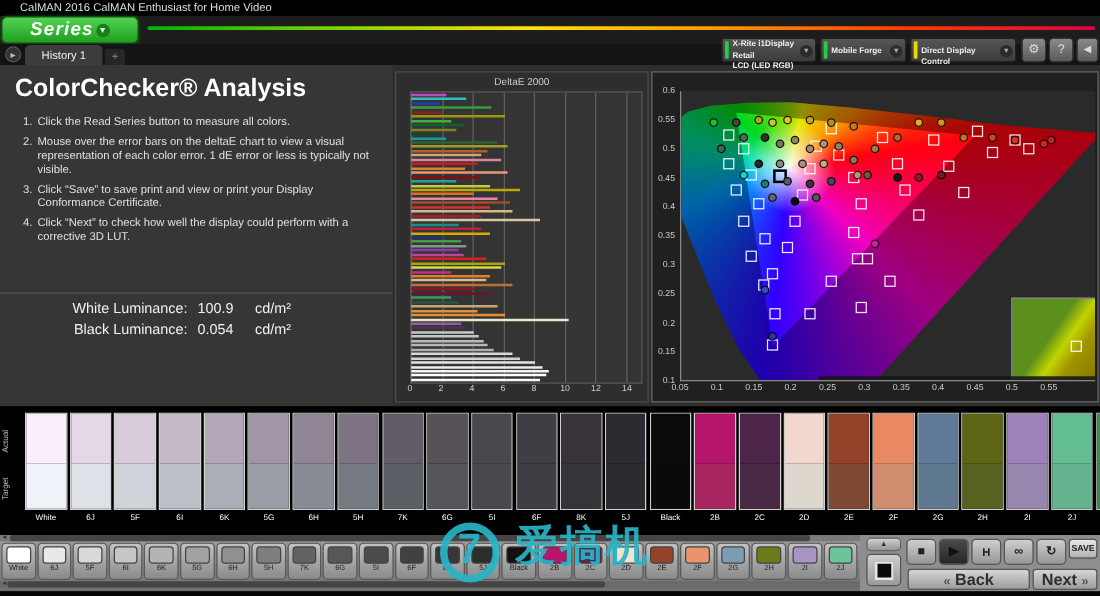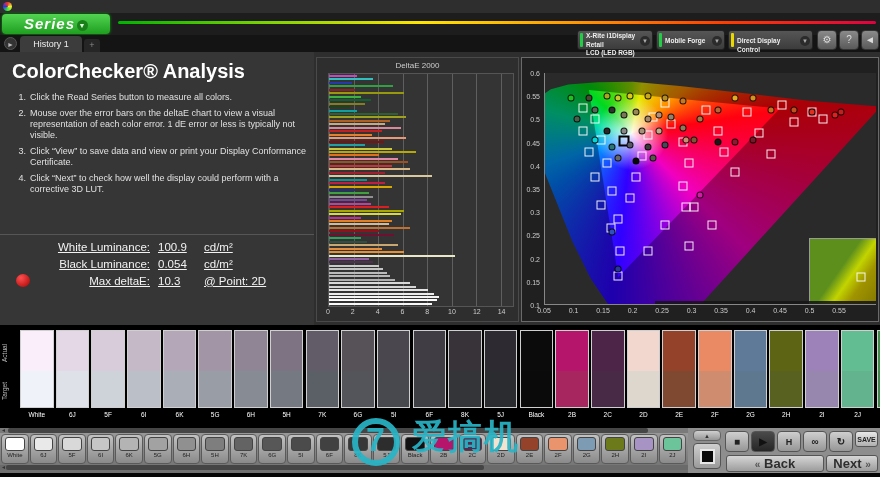--- a/index.html
+++ b/index.html
@@ -50,21 +50,21 @@
   #btn-settings { left:817px; } #btn-help { left:839px; } #btn-collapse { left:861px; width:18px;}
 
   
   #leftpanel { left:0; top:52px; width:314px; height:273px; background:#363636; color:#e8e8e8; }
   #page-title { left:12px; top:8px; font-size:20px; font-weight:bold; color:#fff; }
   #instructions { left:14px; top:40px; width:292px; }
   .instr { display:flex; margin-bottom:5px; font-size:9px; line-height:11px; color:#e0e0e0;}
   .instr .n { width:16px; text-align:right; padding-right:4px; flex:none;}
   #perf { left:0; top:182px; width:314px; border-top:1px solid #565656; padding-top:3px;}
   #perf-h { text-align:center; font-size:9px; color:#ddd; margin-bottom:2px;}
-  .prow { position:relative; display:flex; align-items:center; height:17px; font-size:11.5px; color:#f2f2f2;text-decoration:underline;}
+  .prow { position:relative; display:flex; align-items:center; height:17px; font-size:11.5px; color:#f2f2f2;}
   .prow .lab { width:150px; text-align:right; }
   .prow .val { width:50px; text-align:left; padding-left:8px; }
   .prow .unit { padding-left:4px; }
   .led { position:absolute; left:16px; width:14px; height:13px; border-radius:50%;
     background:radial-gradient(circle at 35% 30%,#ff5050,#a80000); }
 
   
   #dechart { left:316px; top:57px; width:203px; height:265px; background:#2e2e2e; border:1px solid #4a4a4a;}
   #de-title { left:0; top:3px; width:100%; text-align:center; font-size:8px; color:#ccc; }
   #de-plot { left:11px; top:15px; width:186px; height:234px; background:#343434; border:1px solid #555;}
@@ -161,20 +161,21 @@
   #wm-seven { position:absolute; left:36px; top:6px; font-size:34px; font-weight:bold; }
   #wm-text { position:absolute; left:82px; top:0px; font-size:34px; font-weight:bold; letter-spacing:2px;}
   #wm-sub { position:absolute; left:80px; top:40px; font-size:15px; font-weight:bold; letter-spacing:5px;}
 </style>
 </head>
 <body>
 
 <div id="stage">
 
   <div class="abs" id="app-icon"></div>
+  <div class="abs" id="titlebar">CalMAN 2016 CalMAN Enthusiast for Home Video</div>
 
   <div class="abs" id="header"></div>
   <div class="abs" id="logo">
     <span>Series</span><span class="dd">▼</span>
   </div>
   <div class="abs" id="spectrum"></div>
 
   <div class="abs" id="tabrow"></div>
   <div class="abs" id="tab-nav">►</div>
   <div class="abs" id="tab-history">History 1</div>
@@ -205,44 +206,38 @@
         <div class="instr">
           <span class="n">1.</span>
           <span>Click the Read Series button to measure all colors.</span>
         </div>
         <div class="instr">
           <span class="n">2.</span>
           <span>Mouse over the error bars on the deltaE chart to view a visual representation of each color error. 1 dE error or less is typically not visible.</span>
         </div>
         <div class="instr">
           <span class="n">3.</span>
-          <span>Click “View” to save data and view or print your Display Conformance Certificate.</span>
+          <span>Click “Save” to save print and view or print your Display Conformance Certificate.</span>
         </div>
         <div class="instr">
           <span class="n">4.</span>
           <span>Click “Next” to check how well the display could perform with a corrective 3D LUT.</span>
         </div>
       </div>
     <div class="abs" id="perf">
       <div id="perf-rows">
           <div class="prow">
             <span class="lab">White Luminance:</span>
             <span class="val">100.9</span>
             <span class="unit">cd/m²</span>
           </div>
           <div class="prow">
             <span class="lab">Black Luminance:</span>
             <span class="val">0.054</span>
             <span class="unit">cd/m²</span>
-          </div>
-          <div class="prow">
-            <span class="led"></span>
-            <span class="lab">Max deltaE:</span>
-            <span class="val">10.3</span>
-            <span class="unit">@ Point: 2D</span>
           </div>
         </div>
     </div>
   </div>
 
   <div class="abs" id="dechart">
     <div class="abs" id="de-title">DeltaE 2000</div>
     <div class="abs" id="de-plot">
       <div id="de-grid">
           <div class="gline" style="left: 0%;"></div>

